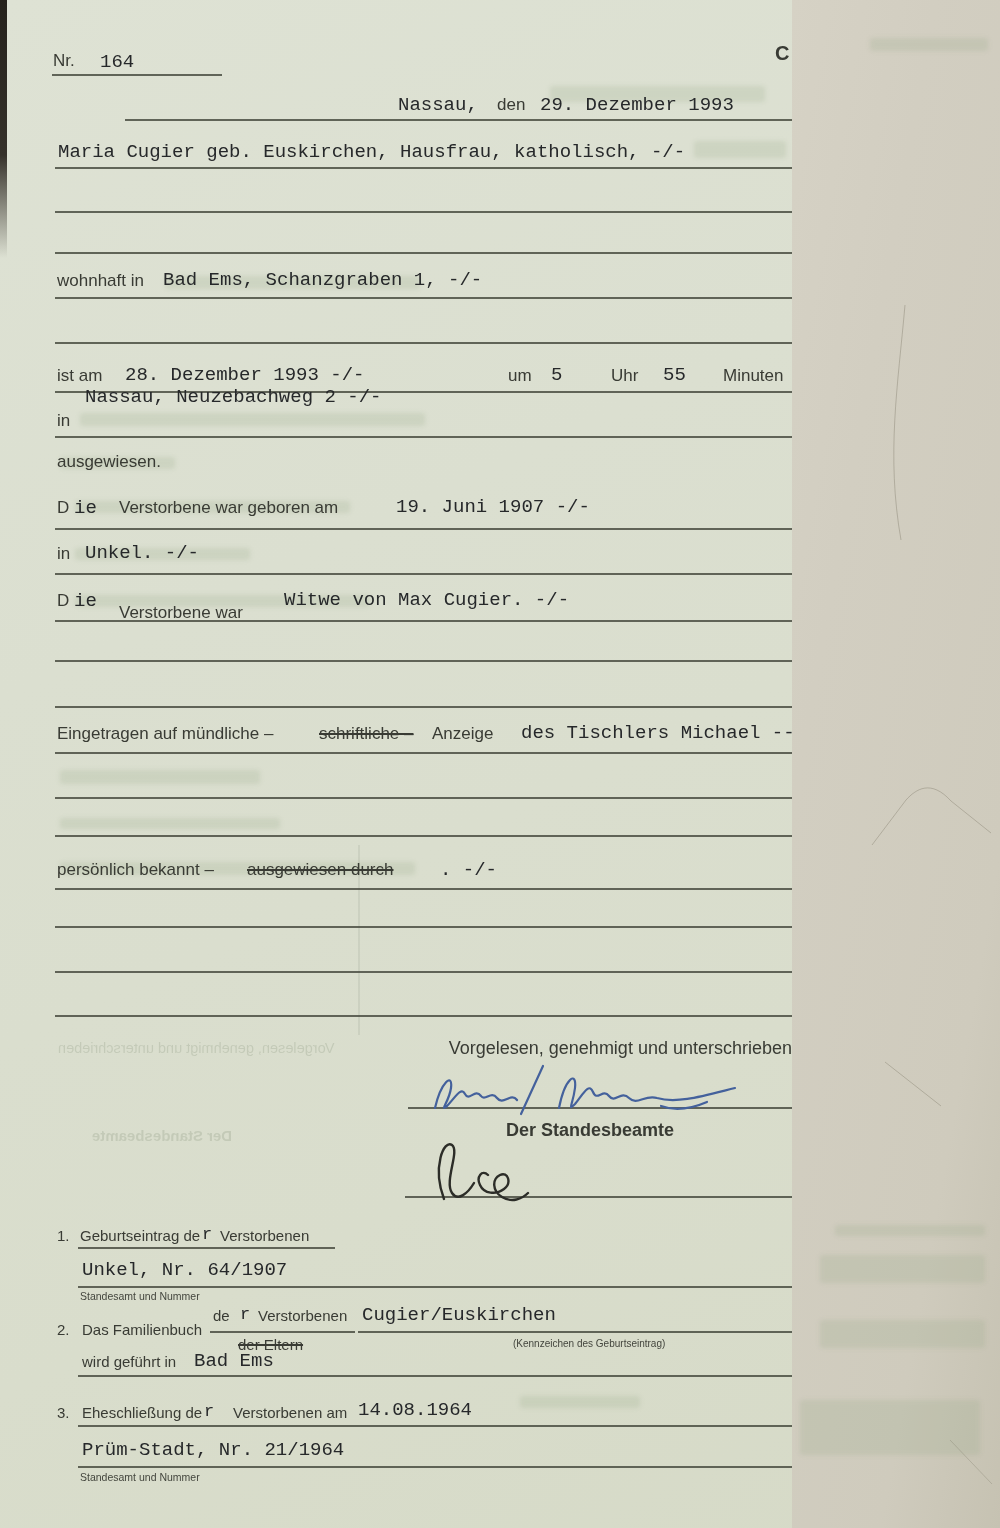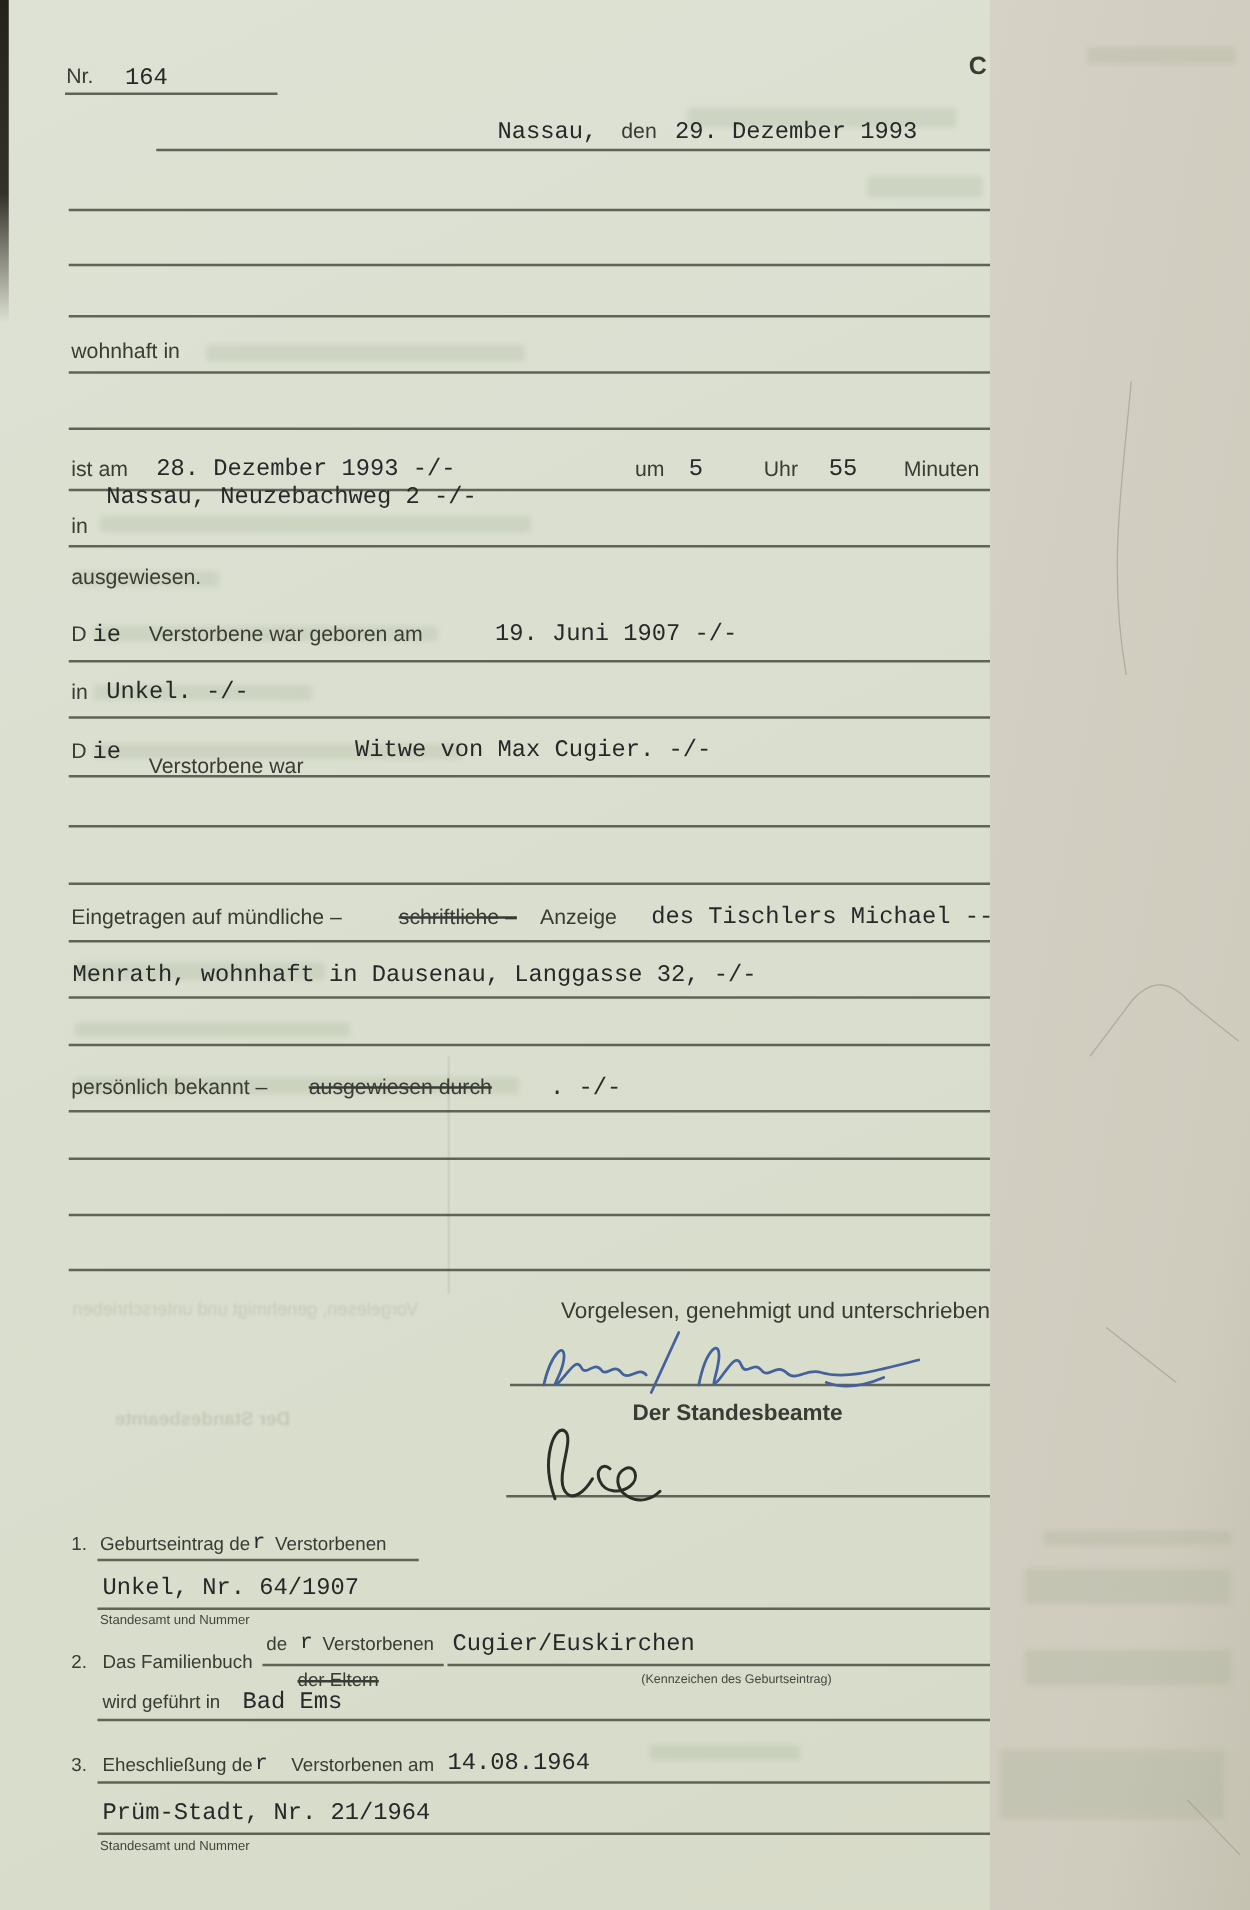--- a/index.html
+++ b/index.html
@@ -95,21 +95,23 @@
   <div class="rule" style="left:78px;top:1466px;width:714px"></div>
 
   <span class="printed" style="left:53px;top:52px">Nr.</span>
   <span class="typed" style="left:100px;top:52px">164</span>
   <span class="printed bold" style="left:775px;top:42px;font-size:20px">C</span>
 
   <span class="typed" style="left:398px;top:95px">Nassau,</span>
   <span class="printed" style="left:497px;top:96px">den</span>
   <span class="typed" style="left:540px;top:95px">29. Dezember 1993</span>
 
+  <span class="typed" style="left:58px;top:142px">Maria Cugier geb. Euskirchen, Hausfrau, katholisch, -/-</span>
   <span class="printed" style="left:57px;top:272px">wohnhaft in</span>
+  <span class="typed" style="left:163px;top:270px">Bad Ems, Schanzgraben 1, -/-</span>
 
   <span class="printed" style="left:57px;top:367px">ist am</span>
   <span class="typed" style="left:125px;top:365px">28. Dezember 1993 -/-</span>
   <span class="printed" style="left:508px;top:367px">um</span>
   <span class="typed" style="left:551px;top:365px">5</span>
   <span class="printed" style="left:611px;top:367px">Uhr</span>
   <span class="typed" style="left:663px;top:365px">55</span>
   <span class="printed" style="left:723px;top:367px">Minuten</span>
 
   <span class="printed" style="left:57px;top:412px">in</span>
@@ -125,21 +127,20 @@
 
   <span class="printed" style="left:57px;top:592px">D</span>
   <span class="typed" style="left:74px;top:591px">ie</span>
   <span class="printed" style="left:119px;top:604px">Verstorbene war</span>
   <span class="typed" style="left:284px;top:590px">Witwe von Max Cugier. -/-</span>
 
   <span class="printed" style="left:57px;top:725px">Eingetragen auf mündliche –</span>
   <span class="printed strike" style="left:319px;top:725px">schriftliche –</span>
   <span class="printed" style="left:432px;top:725px">Anzeige</span>
   <span class="typed" style="left:521px;top:723px">des Tischlers Michael --</span>
-  <span class="typed" style="left:58px;top:770px">Menrath, wohnhaft in Dausenau, Langgasse 32, -/-</span>
 
   <span class="printed" style="left:57px;top:861px">persönlich bekannt –</span>
   <span class="printed strike" style="left:247px;top:861px">ausgewiesen durch</span>
   <span class="typed" style="left:440px;top:860px">. -/-</span>
 
   <span class="printed" style="left:405px;top:1039px;width:387px;text-align:right;font-size:18px">Vorgelesen, genehmigt und unterschrieben</span>
 
   <svg style="left:425px;top:1062px" width="320" height="55" viewBox="0 0 320 55">
     <g stroke="#44619c" stroke-width="2.2" fill="none" stroke-linecap="round">
       <path d="M10,46 C16,20 28,10 26,26 C24,40 14,50 22,44 C30,36 36,24 40,32 C44,40 50,26 56,34 C60,40 66,28 72,36 C78,44 86,30 92,38"></path>

